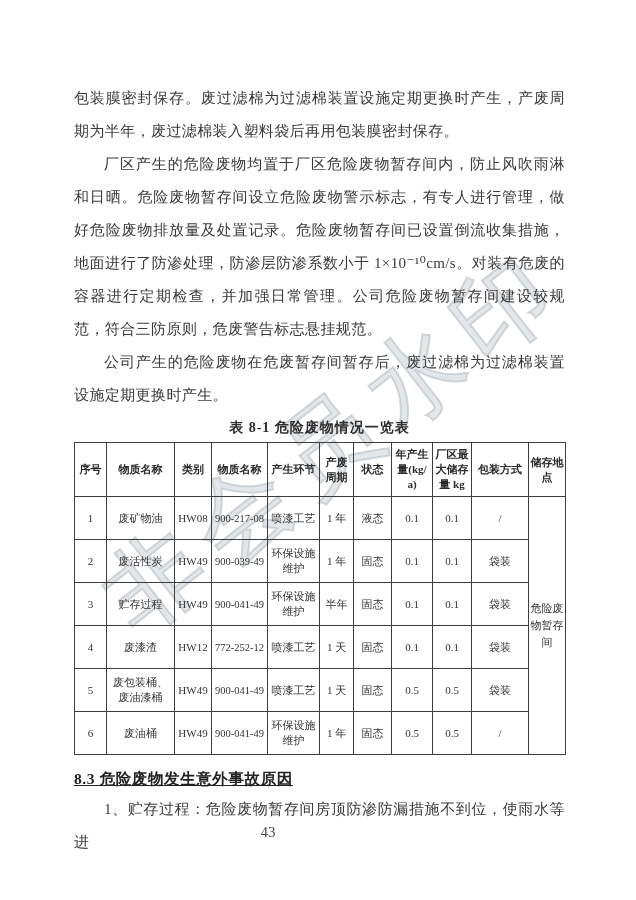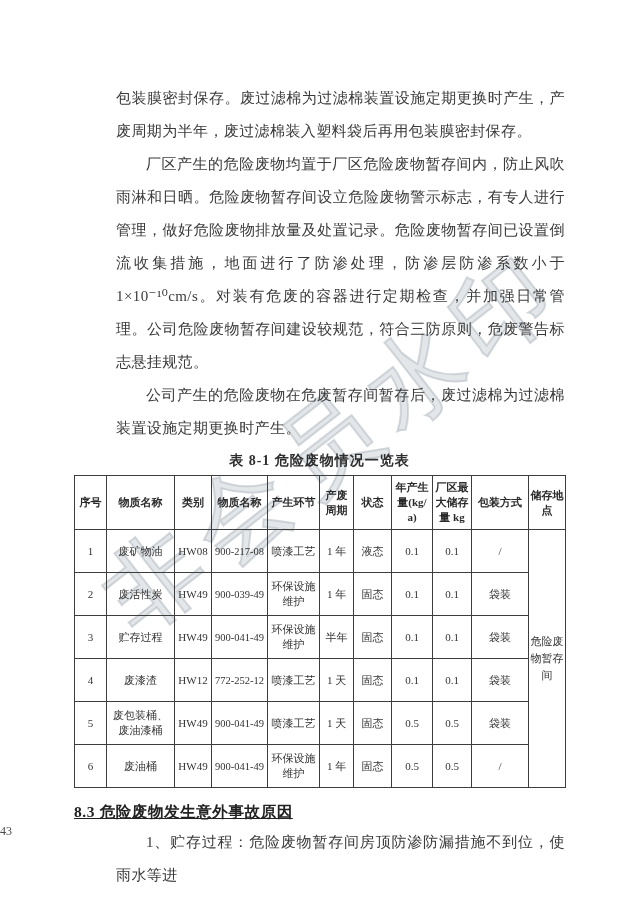--- a/index.html
+++ b/index.html
@@ -35,21 +35,20 @@
     left: 74px;
     top: 82px;
     width: 491px;
   }
   .para {
     font-size: 15px;
     line-height: 33px;
     letter-spacing: 0.4px;
     text-align: justify;
     color: #3a3a3a;
-    margin-left: 42px;
   }
   .para.indent { text-indent: 2em; }
   .table-title {
     margin-top: 7px;
     margin-bottom: 5px;
     text-align: center;
     font-size: 14px;
     font-weight: bold;
     color: #2e2e2e;
     letter-spacing: 1px;
@@ -84,21 +83,22 @@
     color: #222222;
     letter-spacing: 0.6px;
     line-height: 28px;
     text-decoration: underline;
   }
   .page-number {
     position: absolute;
     left: 0;
     top: 824px;
     width: 536px;
-    font-size: 12px;
+    text-align: center;
+    font-size: 15px;
     color: #4a4a4a;
   }
 </style>
 </head>
 <body>
 
 <div class="page">
 
   <div class="watermark">非会员水印</div>
 

